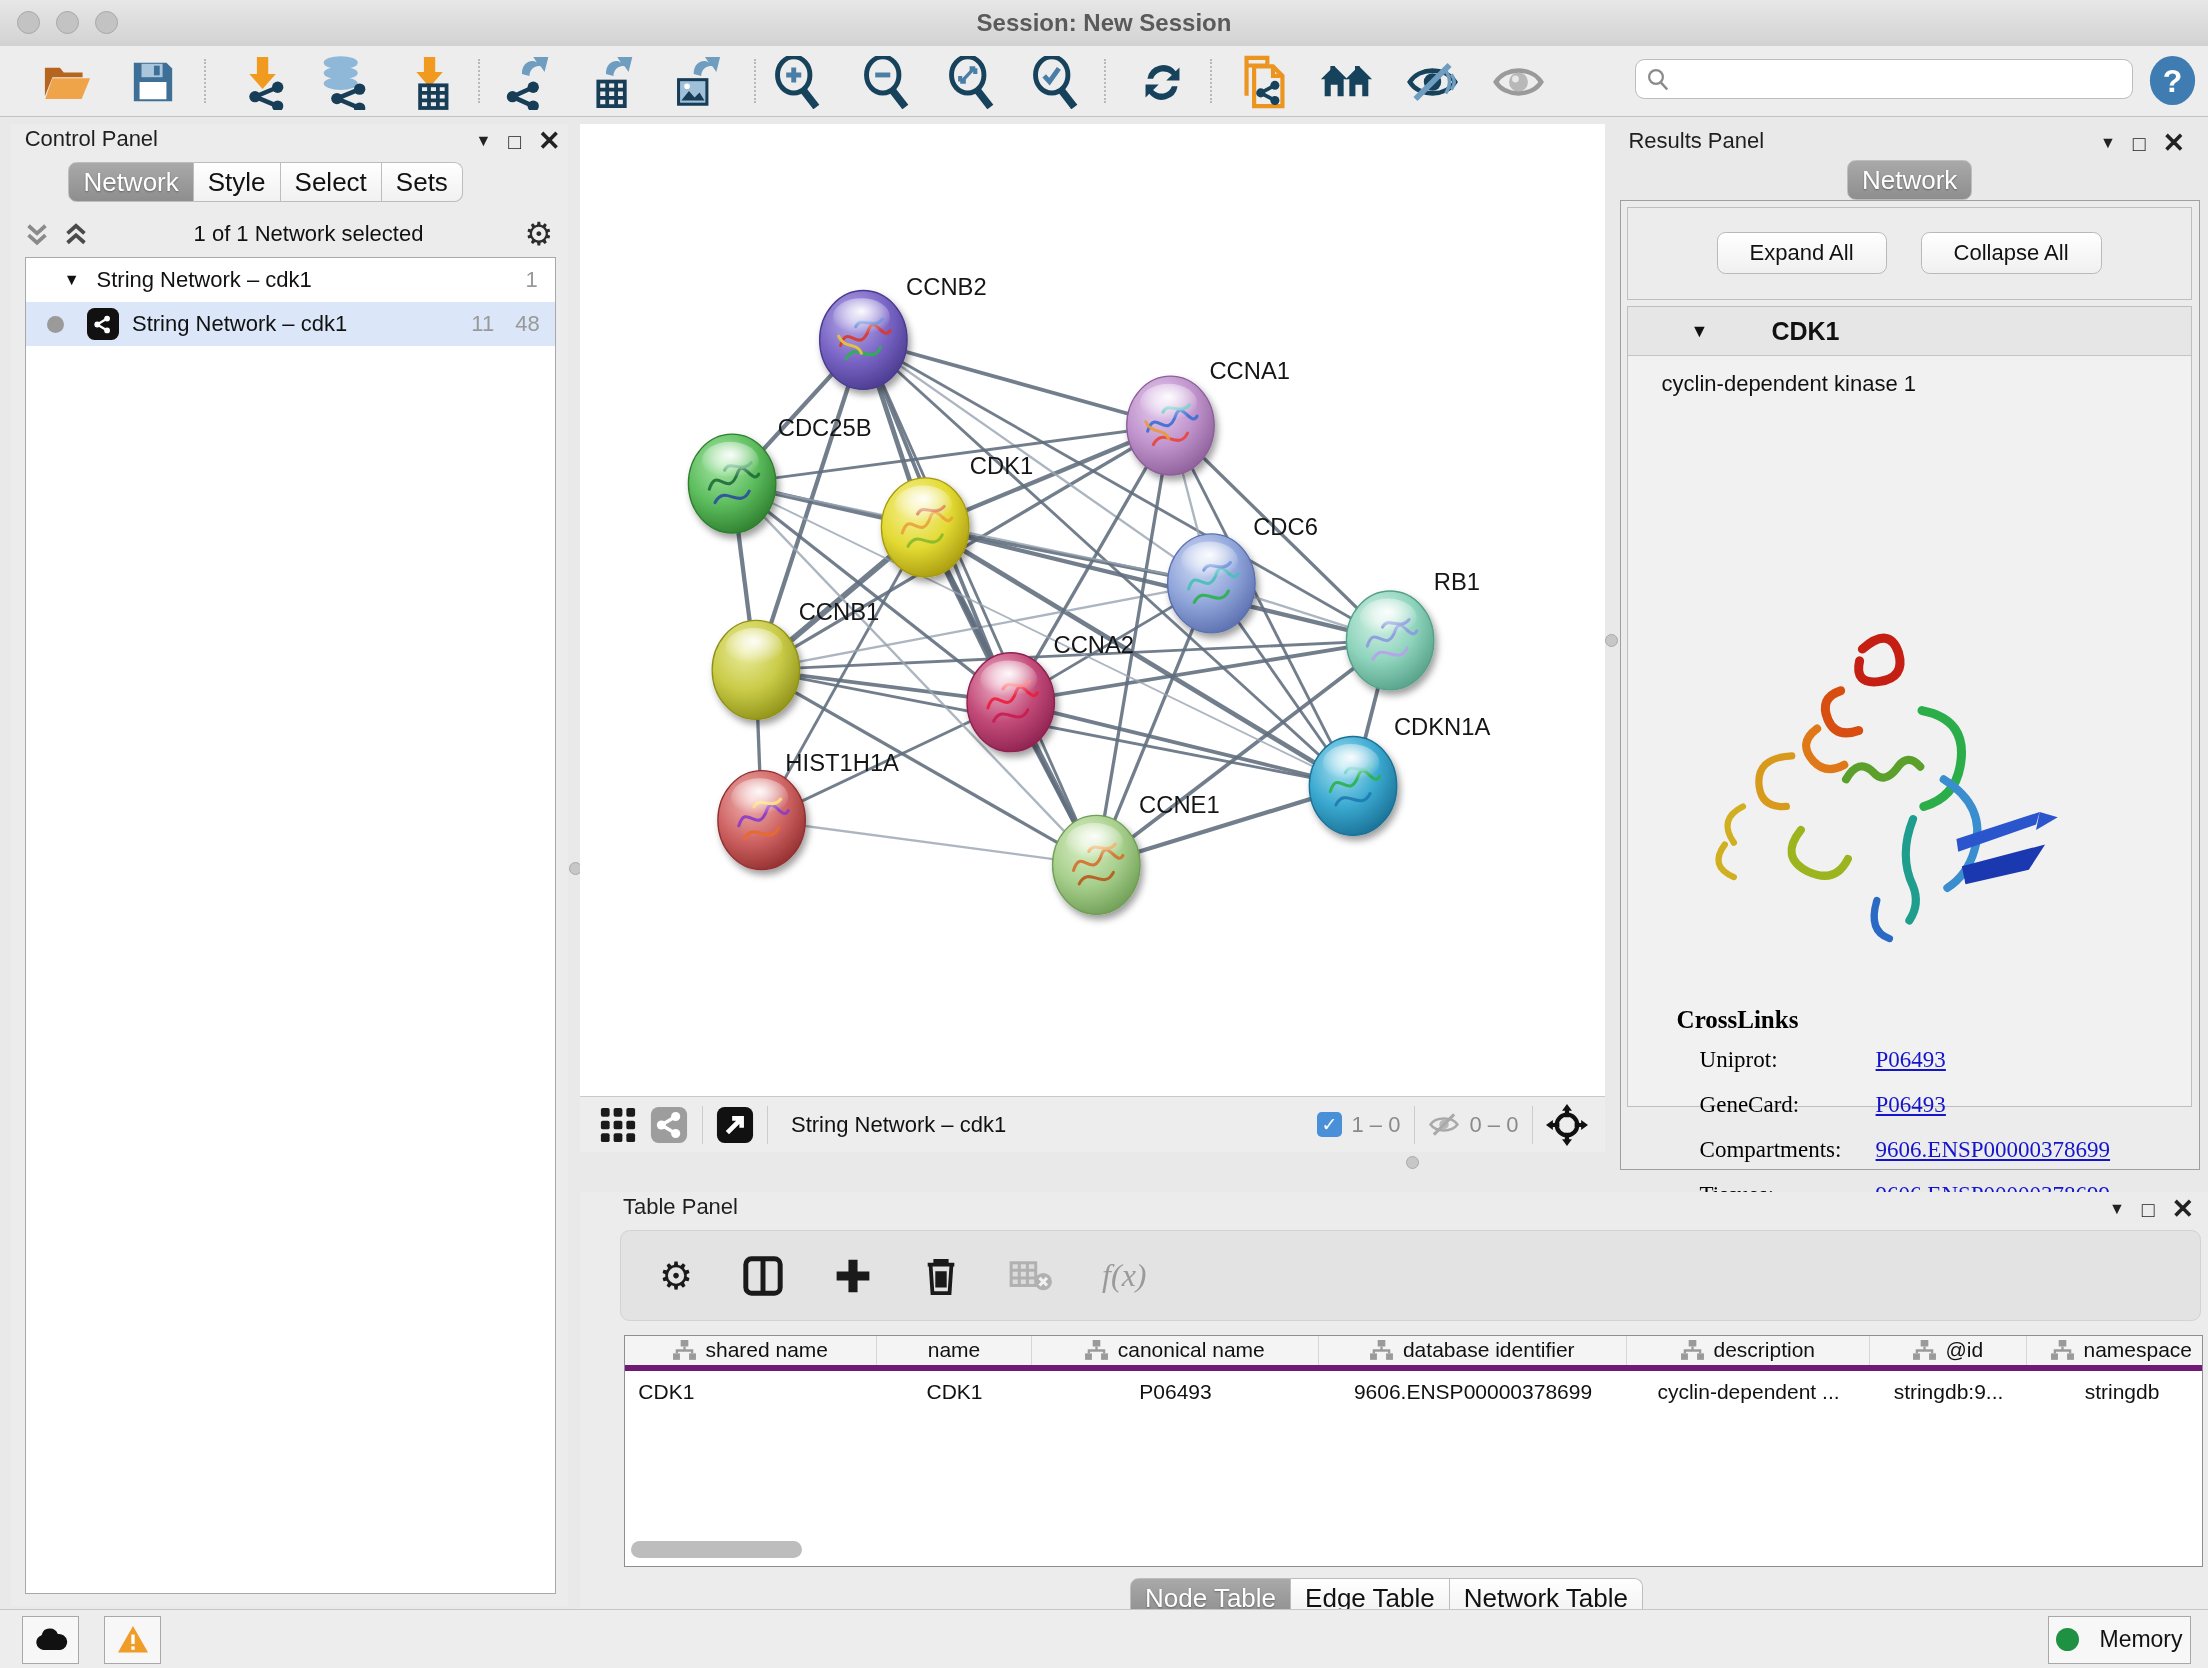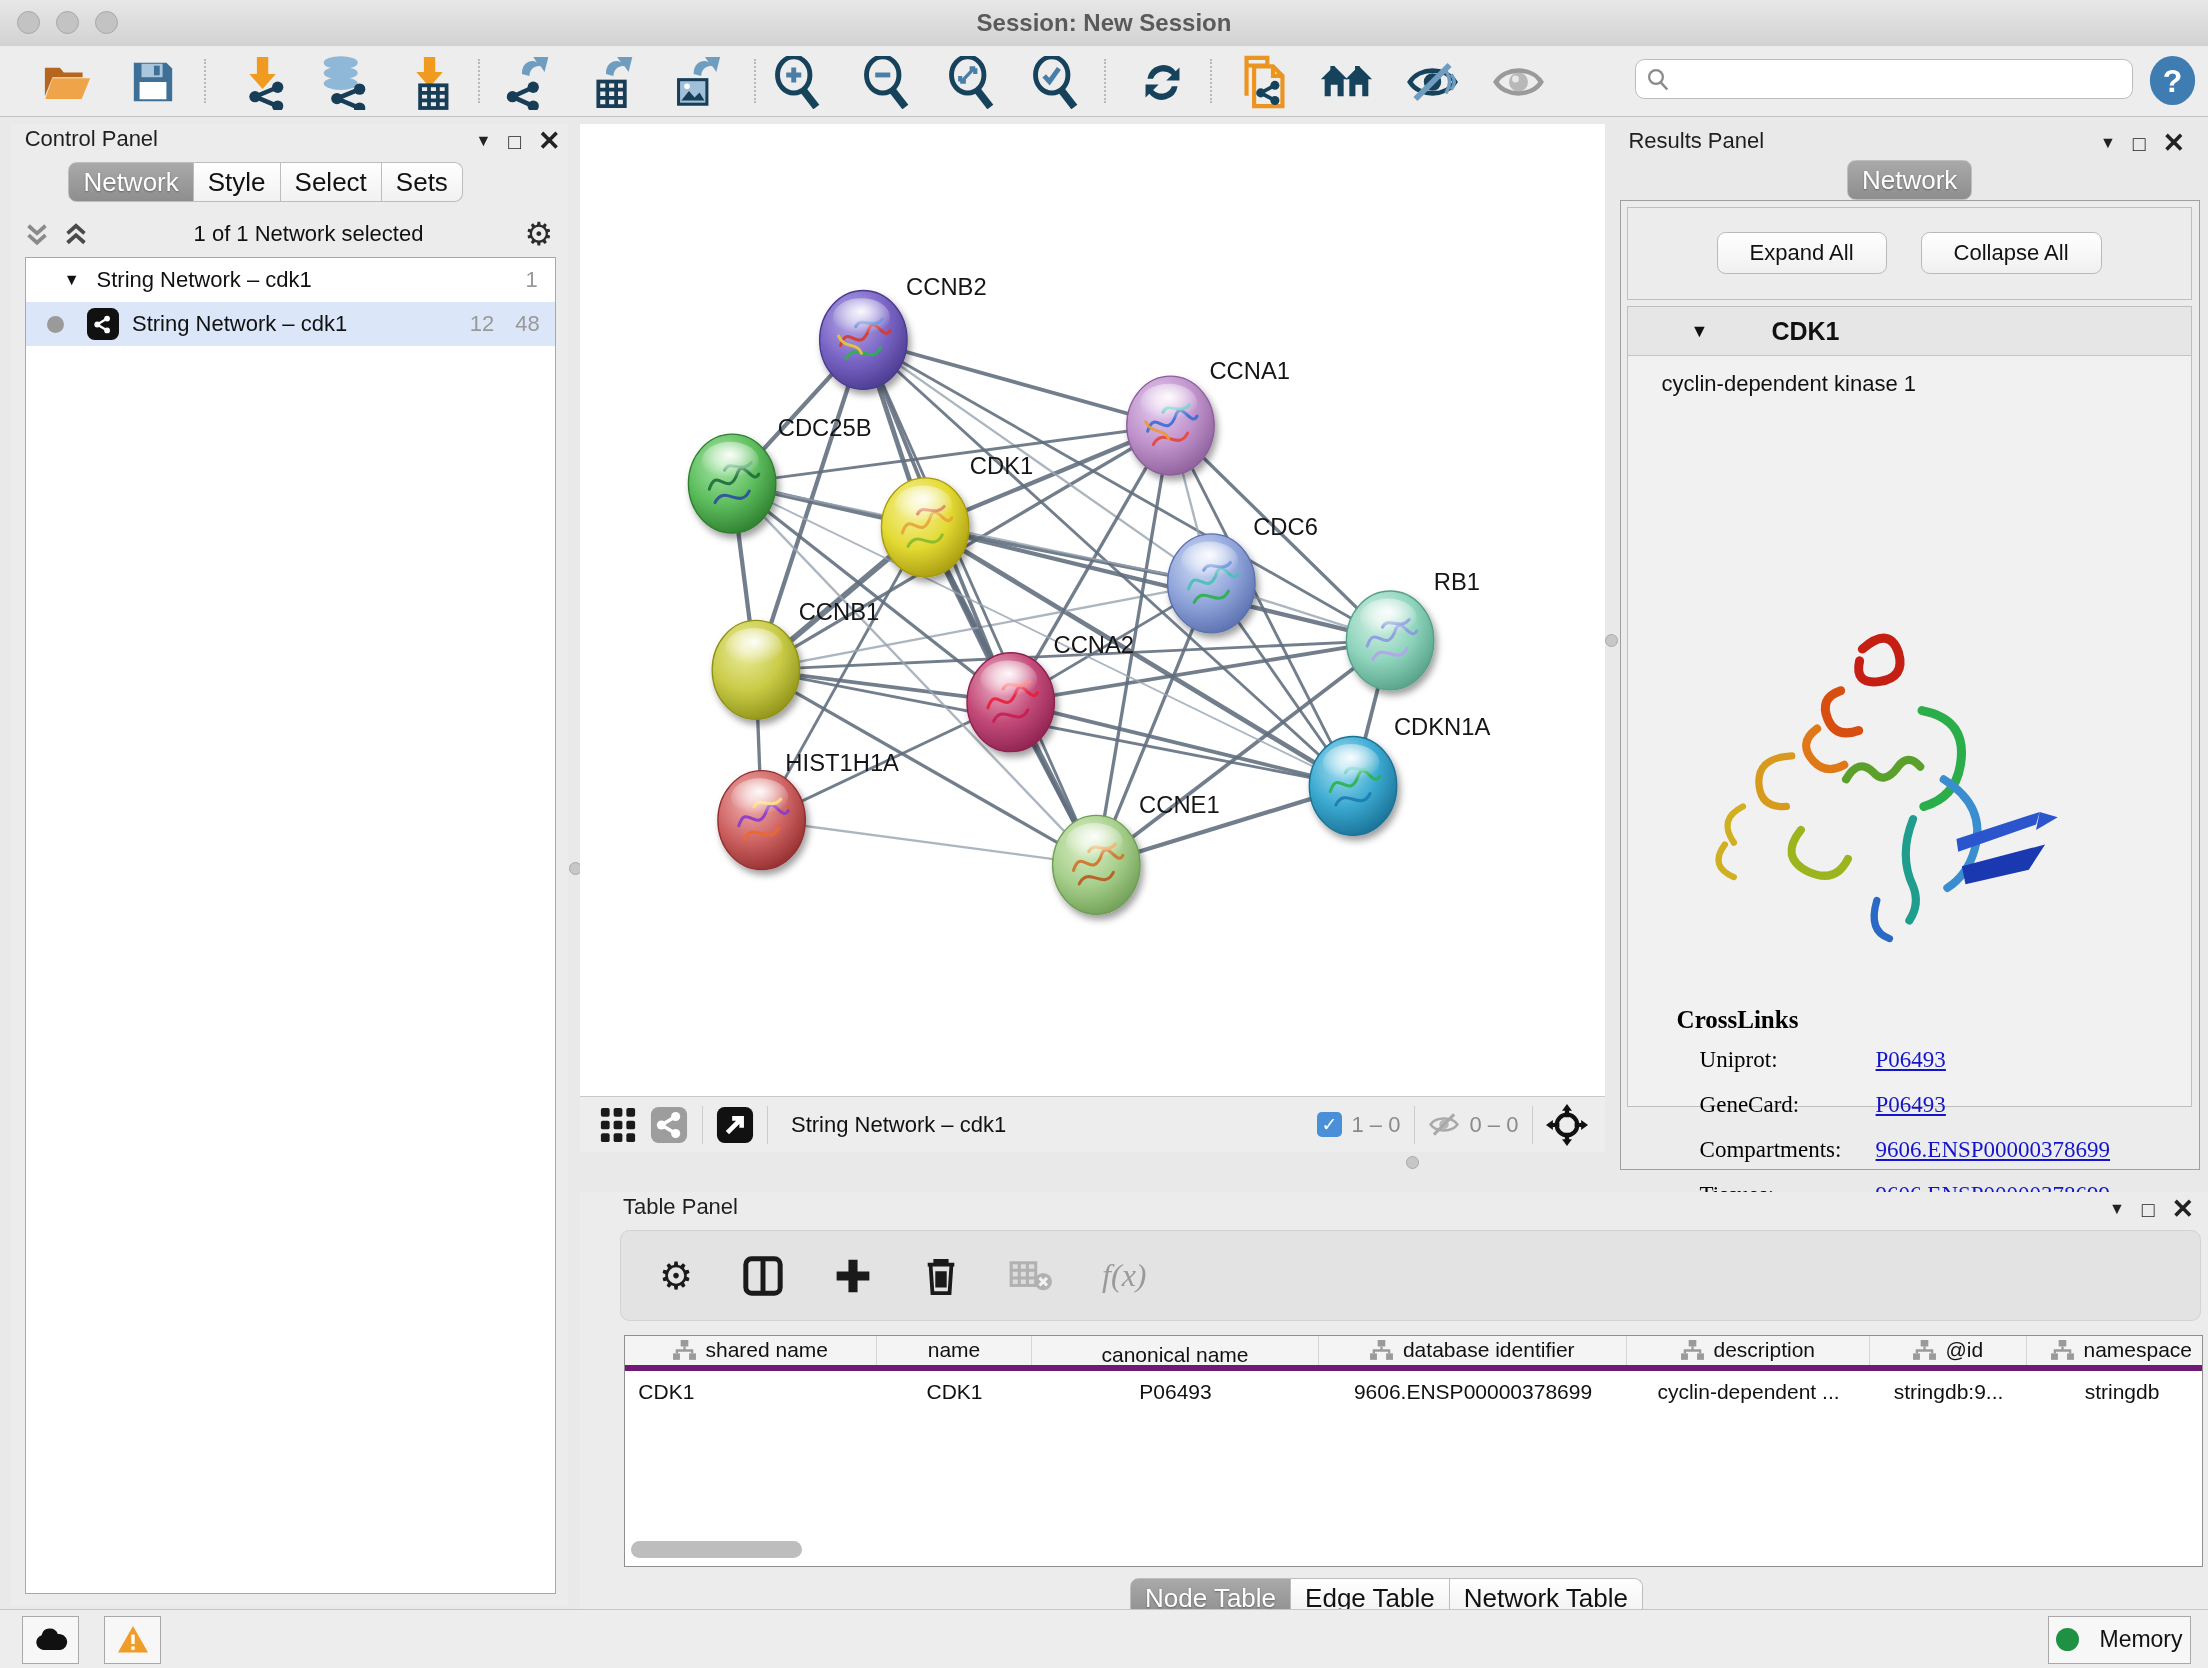--- a/index.html
+++ b/index.html
@@ -321,21 +321,21 @@
           <svg width="21" height="21" viewBox="0 0 16 16">
               <g fill="#fff">
                 <circle cx="11.5" cy="3.5" r="2.2"></circle>
                 <circle cx="4" cy="8" r="2.2"></circle>
                 <circle cx="11.5" cy="12.5" r="2.2"></circle>
                 <path d="M11.5 3.5 L4 8 L11.5 12.5" stroke="#fff" stroke-width="1.8" fill="none"></path>
               </g>
             </svg>
         </span>
         <span style="flex:1">String Network – cdk1</span>
-        <span class="cnt">12</span>
+        <span class="cnt">11</span>
         <span class="cnt" style="margin-right:15px">48</span>
       </div>
     </div>
   </div>
 
   <div class="split-dot" style="left:569px;top:862px"></div>
   <div class="split-dot" style="left:1605px;top:634px"></div>
   <div class="split-dot" style="left:1406px;top:1156px"></div>
 
   <div id="net-canvas">
@@ -718,21 +718,21 @@
                 <rect x="0" y="7" width="3.6" height="3.4"></rect>
                 <rect x="8.4" y="7" width="3.6" height="3.4"></rect>
               </g>
               <path d="M6 3.4 V5.5 M2 7 V5.5 H10 V7" stroke="#9a9a9a" stroke-width="1.2" fill="none"></path>
             </svg>
             <span>shared name</span>
           </div>
           <div class="th" style="width: 155px;">
             <span>name</span>
           </div>
-          <div class="th" style="width: 287px; flex-direction: column;">
+          <div class="th" style="width: 287px;">
             <svg width="23" height="21" viewBox="0 0 12 11">
               <g fill="#9a9a9a">
                 <rect x="4" y="0" width="4" height="3.4"></rect>
                 <rect x="0" y="7" width="3.6" height="3.4"></rect>
                 <rect x="8.4" y="7" width="3.6" height="3.4"></rect>
               </g>
               <path d="M6 3.4 V5.5 M2 7 V5.5 H10 V7" stroke="#9a9a9a" stroke-width="1.2" fill="none"></path>
             </svg>
             <span>canonical name</span>
           </div>

